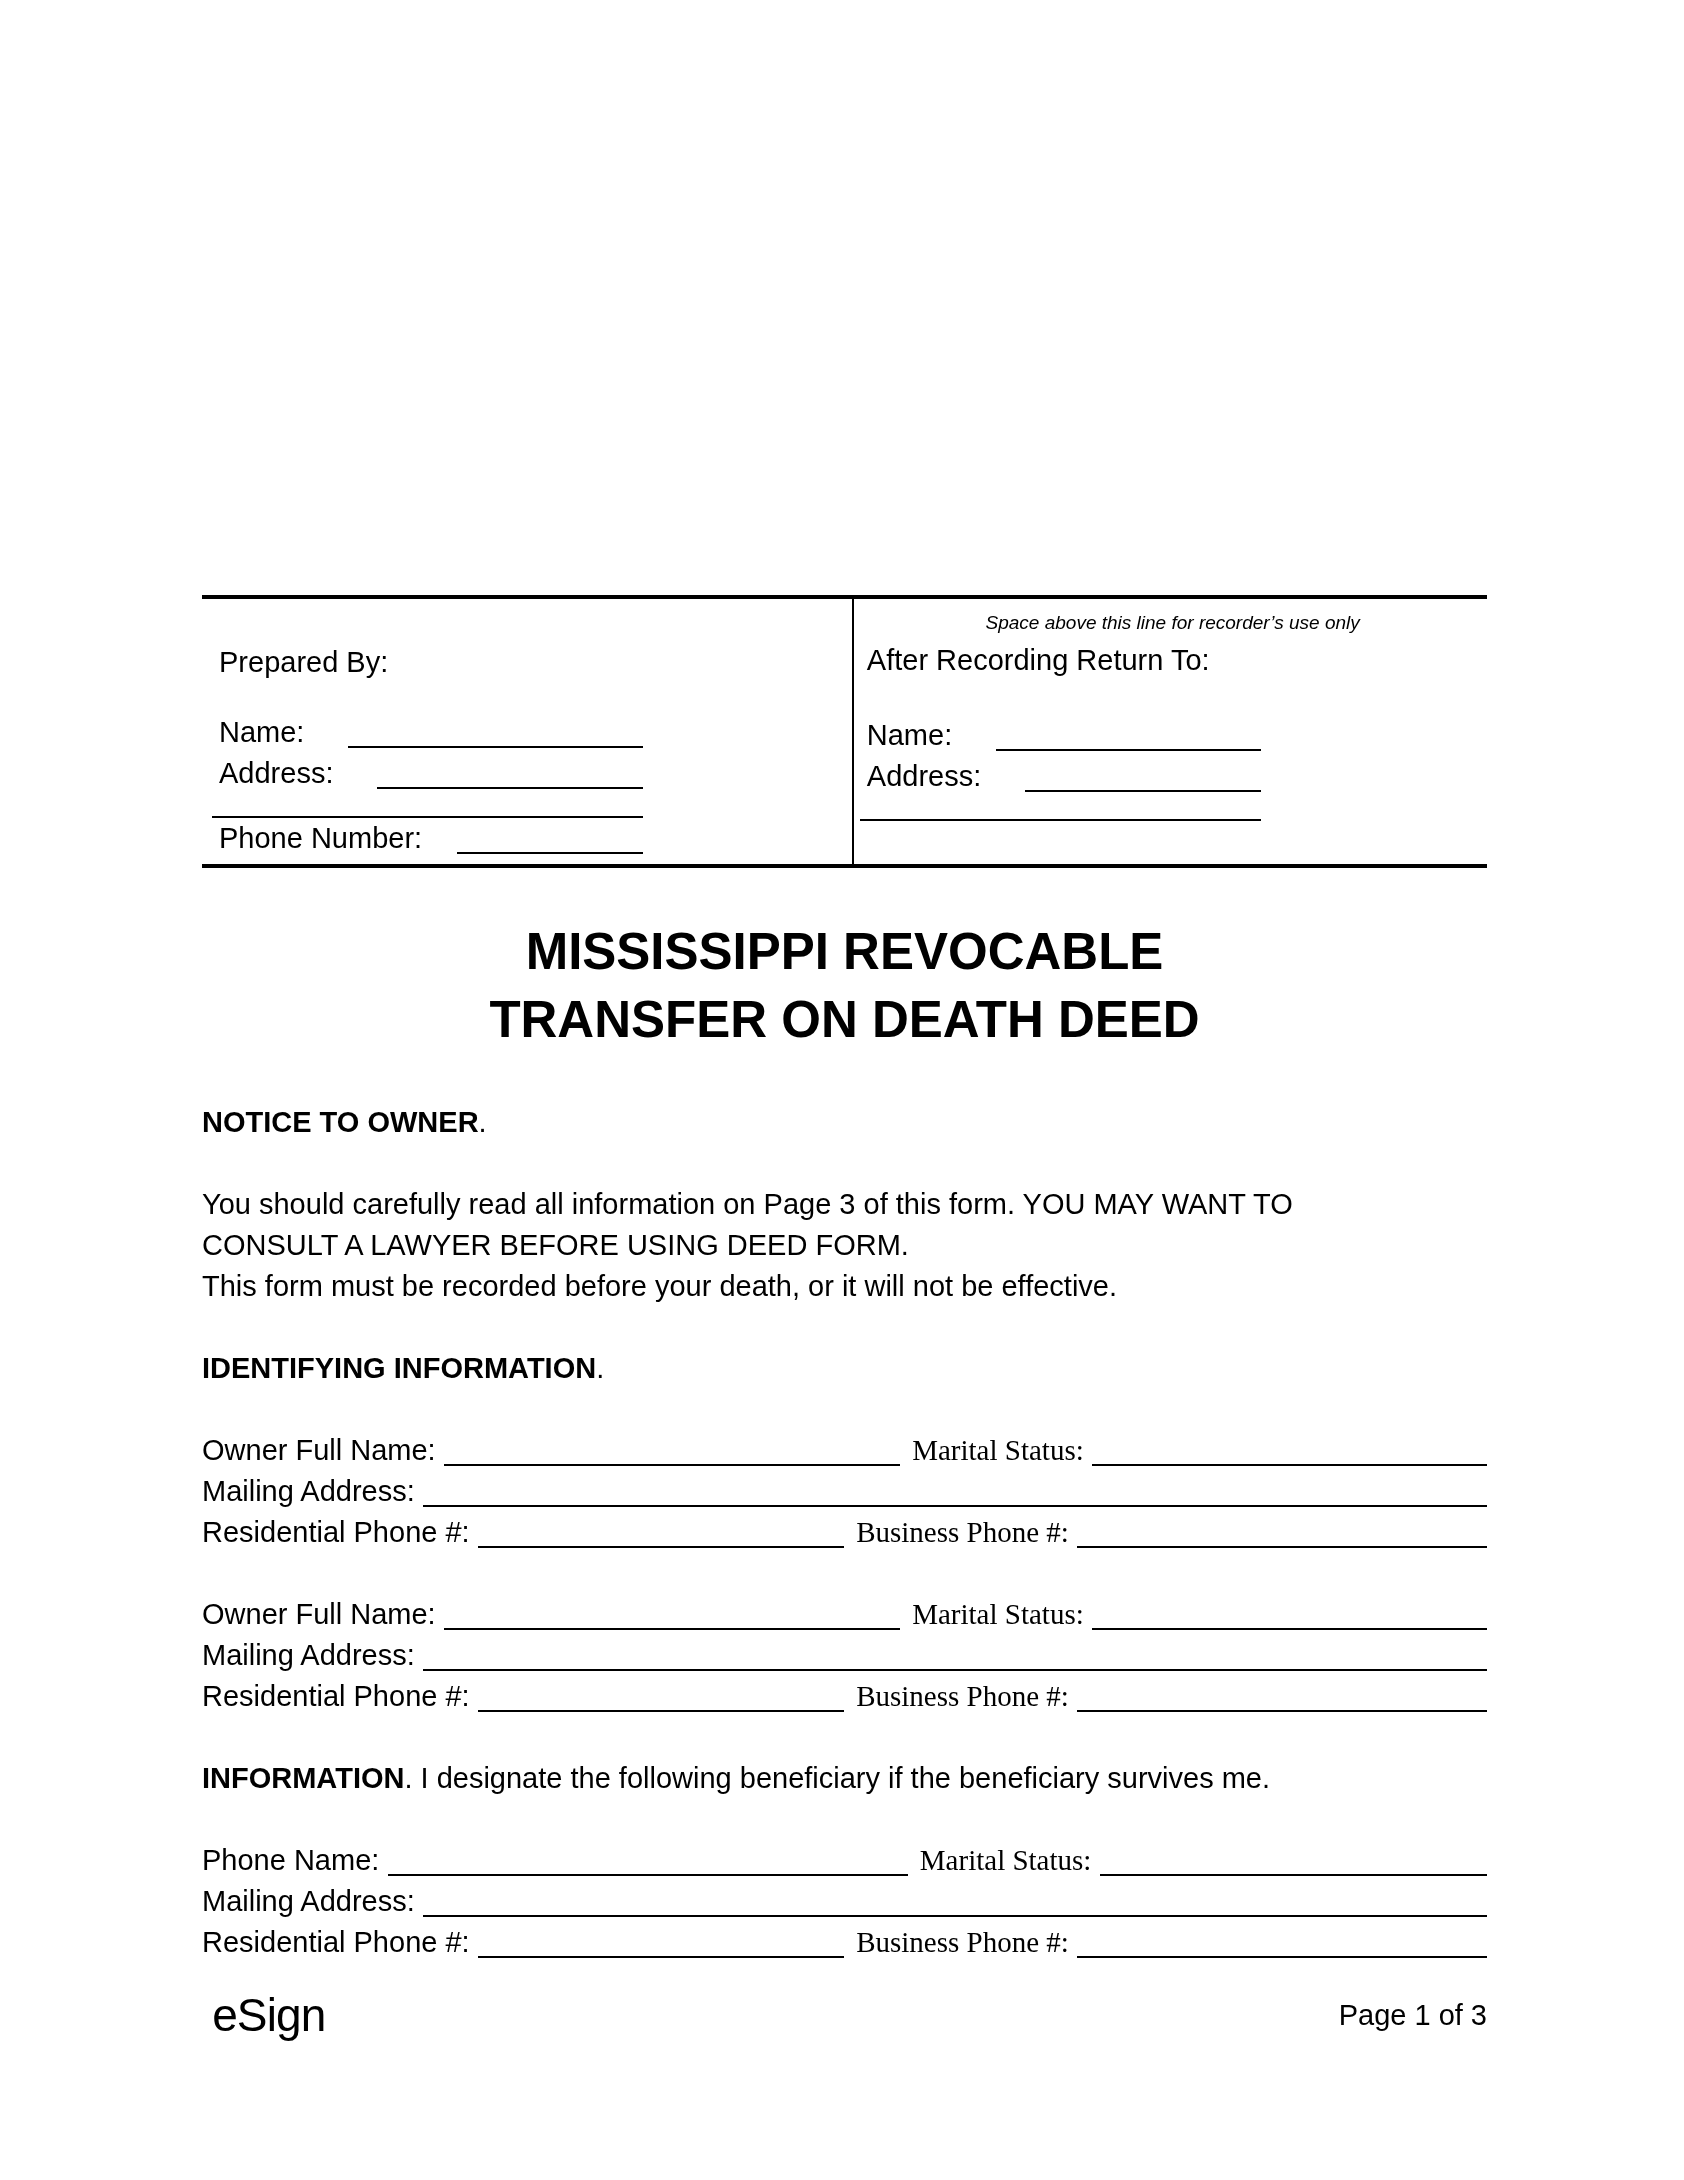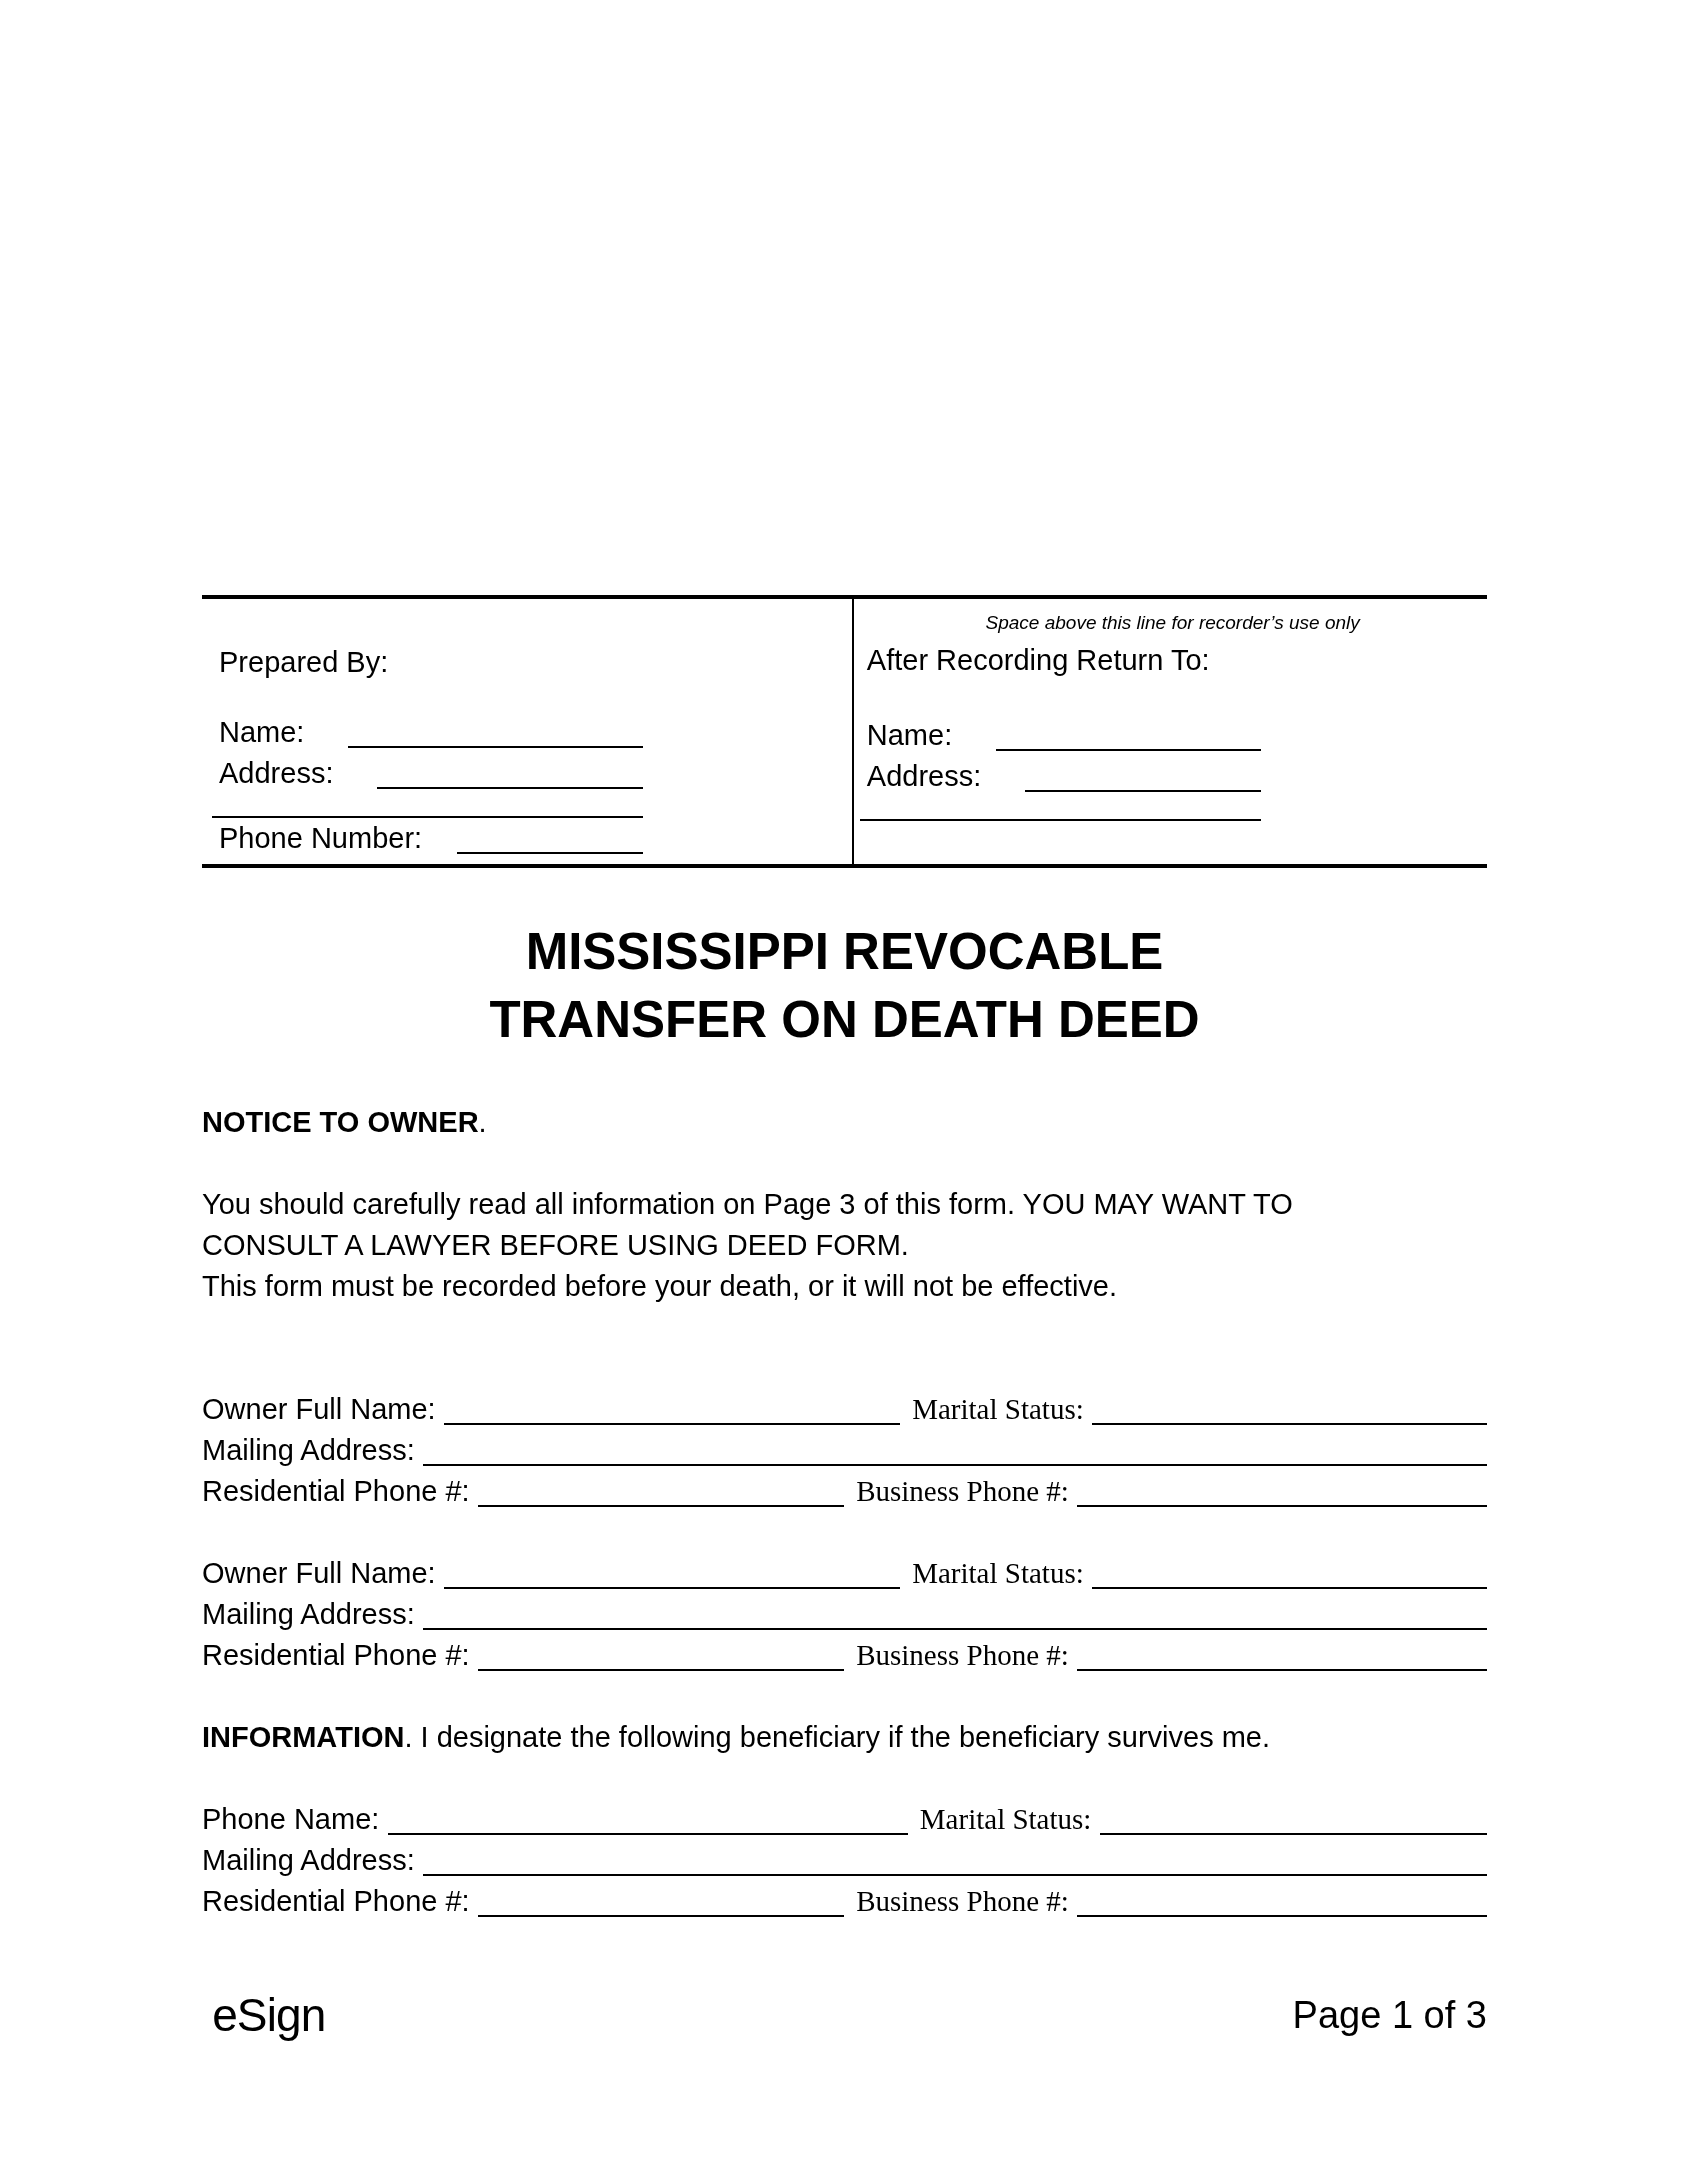--- a/index.html
+++ b/index.html
@@ -57,21 +57,21 @@
   .w-own{width:456px;flex:none;}
   .w-phone{width:366px;flex:none;}
   .w-ben{width:520px;flex:none;}
 
   
   .footer{
     position:absolute;left:202px;top:1985px;width:1285px;height:60px;
     display:flex;justify-content:space-between;align-items:center;
   }
   .brand{font-weight:400;font-size:46px;letter-spacing:-0.9px;padding-left:10.2px;}
-  .page-num{font-size:38px;}
+  .page-num{font-size:29px;}
 </style>
 </head>
 <body>
 
 <div class="page">
 
   <div class="recorder-box">
     <div class="rb-left">
       <div class="rb-heading">Prepared By:</div>
       <div class="frow first">
@@ -115,20 +115,21 @@
 
   <div class="body-flow">
 
     <div class="row"><b>NOTICE TO OWNER</b><span>.</span></div>
     <div class="spacer"></div>
     <div class="row">You should carefully read all information on Page 3 of this form. YOU MAY WANT TO</div>
     <div class="row">CONSULT A LAWYER BEFORE USING DEED FORM.</div>
     <div class="row">This form must be recorded before your death, or it will not be effective.</div>
     <div class="spacer"></div>
 
+    <div class="row"><b>IDENTIFYING INFORMATION</b><span>.</span></div>
     <div class="spacer"></div>
 
     <div>
       <div class="rowf">
         <span class="lbl">Owner Full Name:</span>
         <span class="fl w-own gap"></span>
         <span class="lbl ml">Marital Status:</span>
         <span class="fl grow gap"></span>
       </div>
       <div class="rowf">

